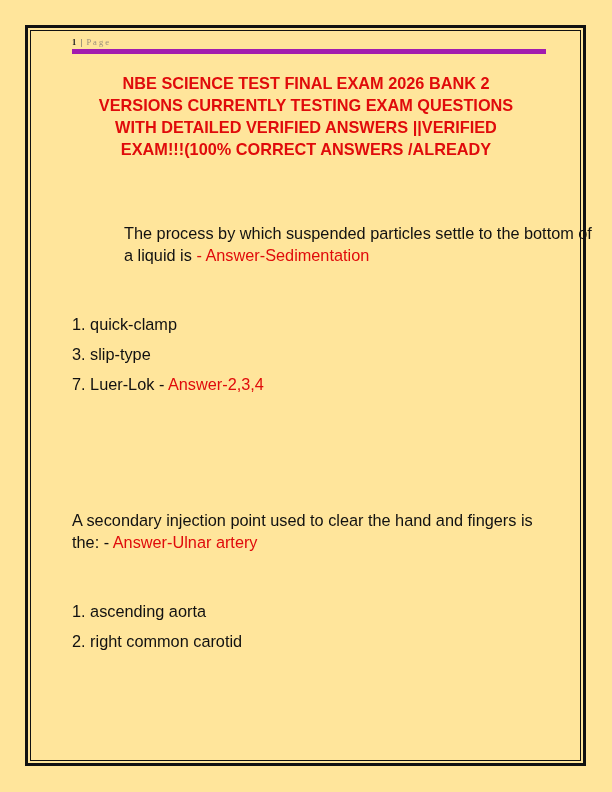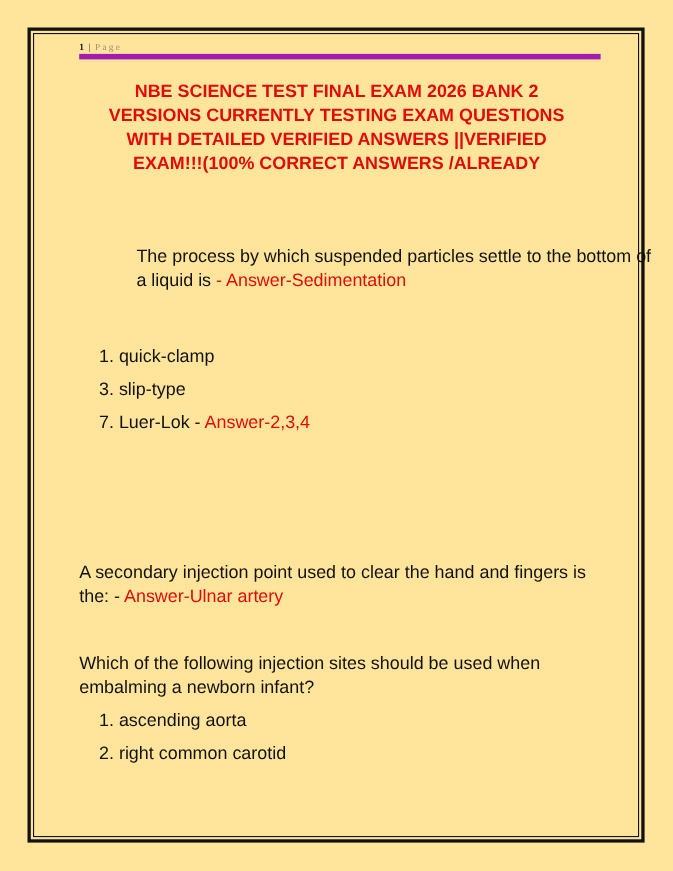--- a/index.html
+++ b/index.html
@@ -51,21 +51,21 @@
     }
     .content {
       position: absolute;
       left: 72px; top: 222px;
       width: 480px;
       font-size: 16.3px;
       line-height: 22px;
     }
     .q { margin: 0; }
     .ans { color: #e00b0b; }
-    .opt { margin: 8px 0 0 18px; }
+    .opt { margin: 8px 0 0 0; }
   </style>
 </head>
 <body>
 
 <div class="frame-outer"></div>
 <div class="frame-inner"></div>
 
 <div class="page-header">
   <span class="num">1</span>
   <span class="sep">|</span>
@@ -89,18 +89,17 @@
     <p class="opt">1. quick-clamp</p>
     <p class="opt">3. slip-type</p>
     <p class="opt"><span>7. Luer-Lok - </span><span class="ans">Answer-2,3,4</span></p>
   </div>
 
   <div style="position:absolute; top:287px; left:0; width:480px;">
     <p class="q"><span>A secondary injection point used to clear the hand and fingers is the: - </span><span class="ans">Answer-Ulnar artery</span></p>
   </div>
 
   <div style="position:absolute; top:370px; left:0; width:480px;">
-    <p class="q">Which of the following injection sites should be used when embalming a newborn infant?</p>
     <p class="opt">1. ascending aorta</p>
     <p class="opt">2. right common carotid</p>
   </div>
 
 </div>
 
 </body></html>

